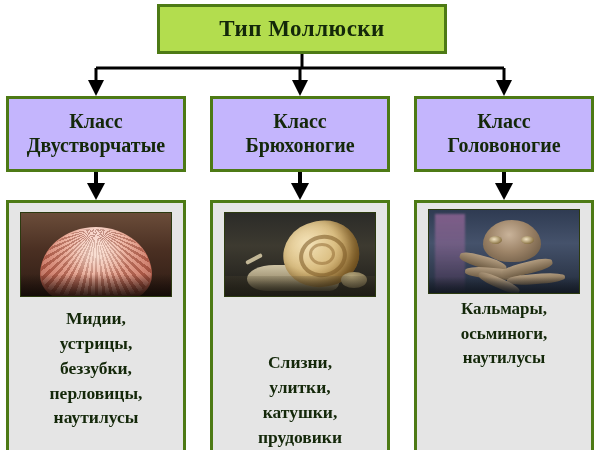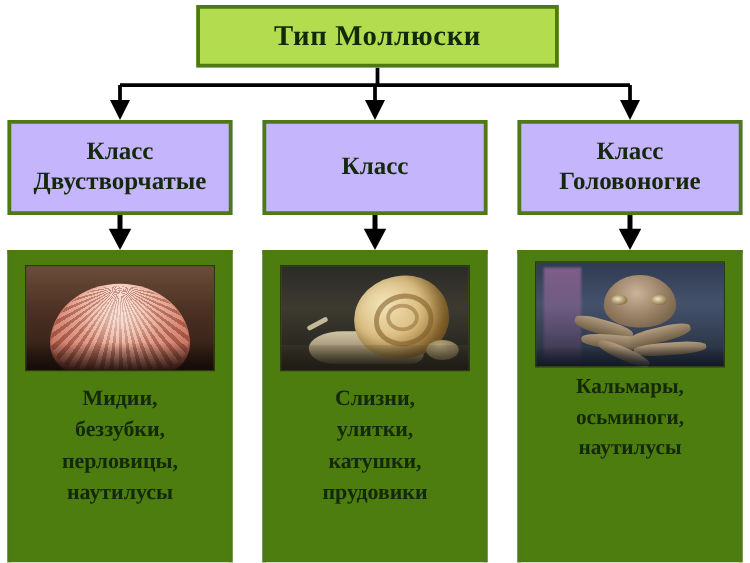--- a/index.html
+++ b/index.html
@@ -65,30 +65,30 @@
   #class-box-0 { left: 6px; }
   #class-box-1 { left: 210px; }
   #class-box-2 { left: 414px; }
 
   
   .bottom-box {
     position: absolute;
     top: 200px;
     width: 180px;
     height: 250px;
-    background: #4d7c0f;
+    background: #e5e5e5;
     border: 3px solid #4d7a15;
     border-bottom: none;
     box-sizing: border-box;
     display: flex;
     flex-direction: column;
     align-items: center;
   }
   #bottom-box-0 { left: 6px; }
-  #bottom-box-1 { left: 210px; }
+  #bottom-box-1 { left: 210px; gap: 44px; }
   #bottom-box-2 { left: 414px; }
 
   .photo {
     width: 152px;
     height: 85px;
     margin-top: 9px;
     border: 1px solid #2c3a10;
     box-sizing: border-box;
     position: relative;
     overflow: hidden;
@@ -249,35 +249,37 @@
   <div class="title-box">
     <span class="title-text">Тип Моллюски</span>
   </div>
 
   <div class="class-box" id="class-box-0">
     <span class="line">Класс</span>
     <span class="line">Двустворчатые</span>
   </div>
   <div class="class-box" id="class-box-1">
     <span class="line">Класс</span>
+    <span class="line">Брюхоногие</span>
   </div>
   <div class="class-box" id="class-box-2">
     <span class="line">Класс</span>
     <span class="line">Головоногие</span>
   </div>
 
   <div class="bottom-box" id="bottom-box-0">
     <div class="photo ph-scallop">
       <div class="scallop-body"></div>
       <div class="scallop-rays"></div>
       <div class="scallop-glow"></div>
       <div class="scallop-shadow"></div>
     </div>
     <div class="examples">
       <div>Мидии,</div>
+      <div>устрицы,</div>
       <div>беззубки,</div>
       <div>перловицы,</div>
       <div>наутилусы</div>
     </div>
   </div>
 
   <div class="bottom-box" id="bottom-box-1">
     <div class="photo ph-snail">
       <div class="snail-body"></div>
       <div class="snail-tent"></div>

